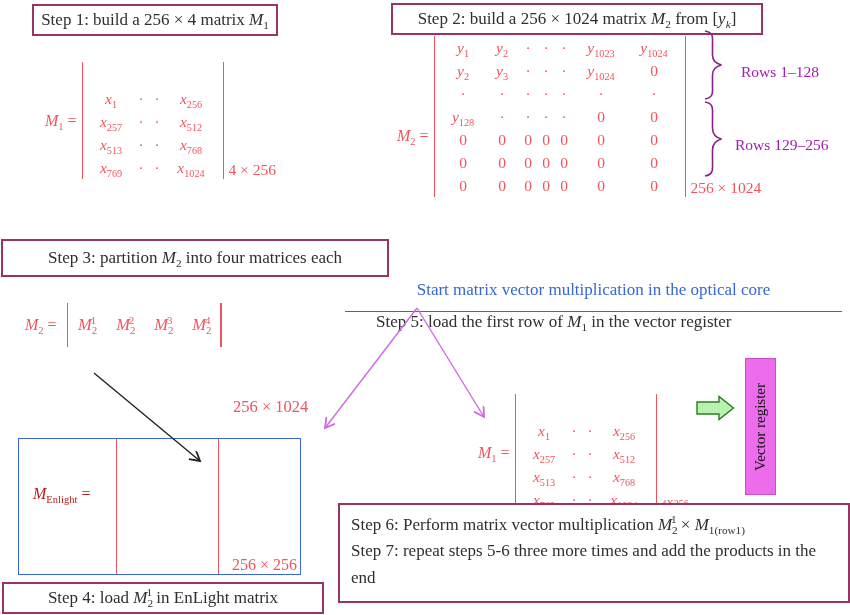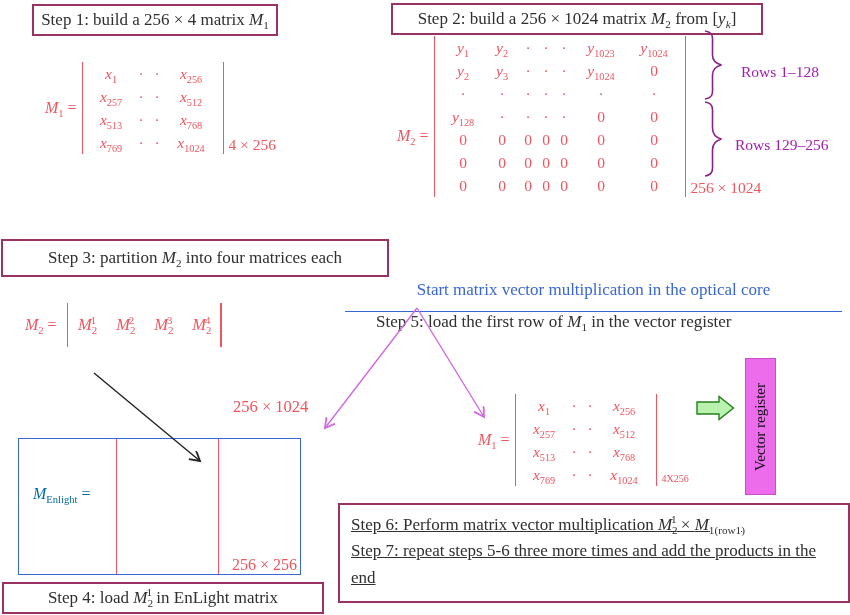--- a/index.html
+++ b/index.html
@@ -10,49 +10,49 @@
         align-items:center;justify-content:center;font-size:17px;text-align:center;}
 
   sub,sup{font-size:66%;line-height:0;}
   sup.tuck{margin-left:-0.60em;}
 
   
   .mx-wrap{position:absolute;display:flex;align-items:center;color:#f0545e;}
   .mx-lhs{font-size:16px;margin-right:5px;white-space:nowrap;}
   .mx-bar{align-self:stretch;width:1.4px;background:#f0545e;}
   .mx-grid{display:grid;align-items:center;justify-items:center;font-size:15.5px;padding:0 6px;}
-  .m1-grid{grid-template-columns:44px 16px 16px 52px;grid-auto-rows:23px;}
+  .m1-grid{grid-template-columns:44px 16px 16px 52px;grid-auto-rows:23px;margin-top:25px;}
   .m2-grid{grid-template-columns:44px 34px 18px 18px 18px 56px 50px;grid-auto-rows:23px;}
   .mx-dim{align-self:flex-end;margin-left:4px;font-size:15.5px;white-space:nowrap;}
   .mx-dim.small{font-size:10px;margin-bottom:2px;}
   .m2-lhs{margin-top:38px;}
 
   .part-eq{position:absolute;display:flex;align-items:center;color:#f0545e;font-size:16.5px;height:44px;}
   .part-cell{margin:0 10px;font-family:Liberation Serif, serif;}
   .part-eq .mx-lhs{margin-right:10px;}
 
   .opt-head{position:absolute;left:345px;top:280px;width:497px;text-align:center;
             color:#3767d6;font-size:17px;border-bottom:1.6px solid #3767d6;padding-bottom:11px;}
   .step5-text{position:absolute;left:376px;top:312px;font-size:17px;}
 
   .magenta-label{position:absolute;color:#a21caf;font-size:15.5px;white-space:nowrap;}
   .red-label{position:absolute;color:#f0545e;font-size:16.5px;white-space:nowrap;}
 
   .enlight-box{position:absolute;left:18px;top:438px;width:281px;height:135px;
                border:1.6px solid #3767d6;background:#fff;}
   .enlight-vline{position:absolute;top:0;bottom:0;width:1.4px;background:#f0545e;}
-  .enlight-lhs{position:absolute;left:14px;top:46px;color:#0369a1;font-size:16px;text-align:right;}
+  .enlight-lhs{position:absolute;left:14px;top:46px;color:#b91c1c;font-size:16px;text-align:right;}
   .enlight-dim{position:absolute;right:3px;bottom:0px;color:#f0545e;font-size:16px;}
 
   .vreg{position:absolute;left:745px;top:358px;width:29px;height:135px;background:#ec6cec;
         border:1.5px solid #c94fc9;display:flex;align-items:center;justify-content:center;}
   .vreg span{writing-mode:vertical-rl;transform:rotate(180deg);font-size:15px;color:#101010;white-space:nowrap;}
 
   .step67-box{position:absolute;left:338px;top:503px;width:486px;height:82px;
-              border:2px solid #993366;padding:7px 11px;font-size:17px;line-height:1.55;background:#fff;text-decoration:underline;}
+              border:2px solid #993366;padding:7px 11px;font-size:17px;line-height:1.55;background:#fff;}
 
   .overlay{position:absolute;left:0;top:0;width:850px;height:615px;pointer-events:none;}
   .brace{position:absolute;}
 </style>
 </head>
 <body>
 
 <div class="canvas">
 
   <div class="pbox" style="left:32px;top:4px;width:242px;height:28px;">

